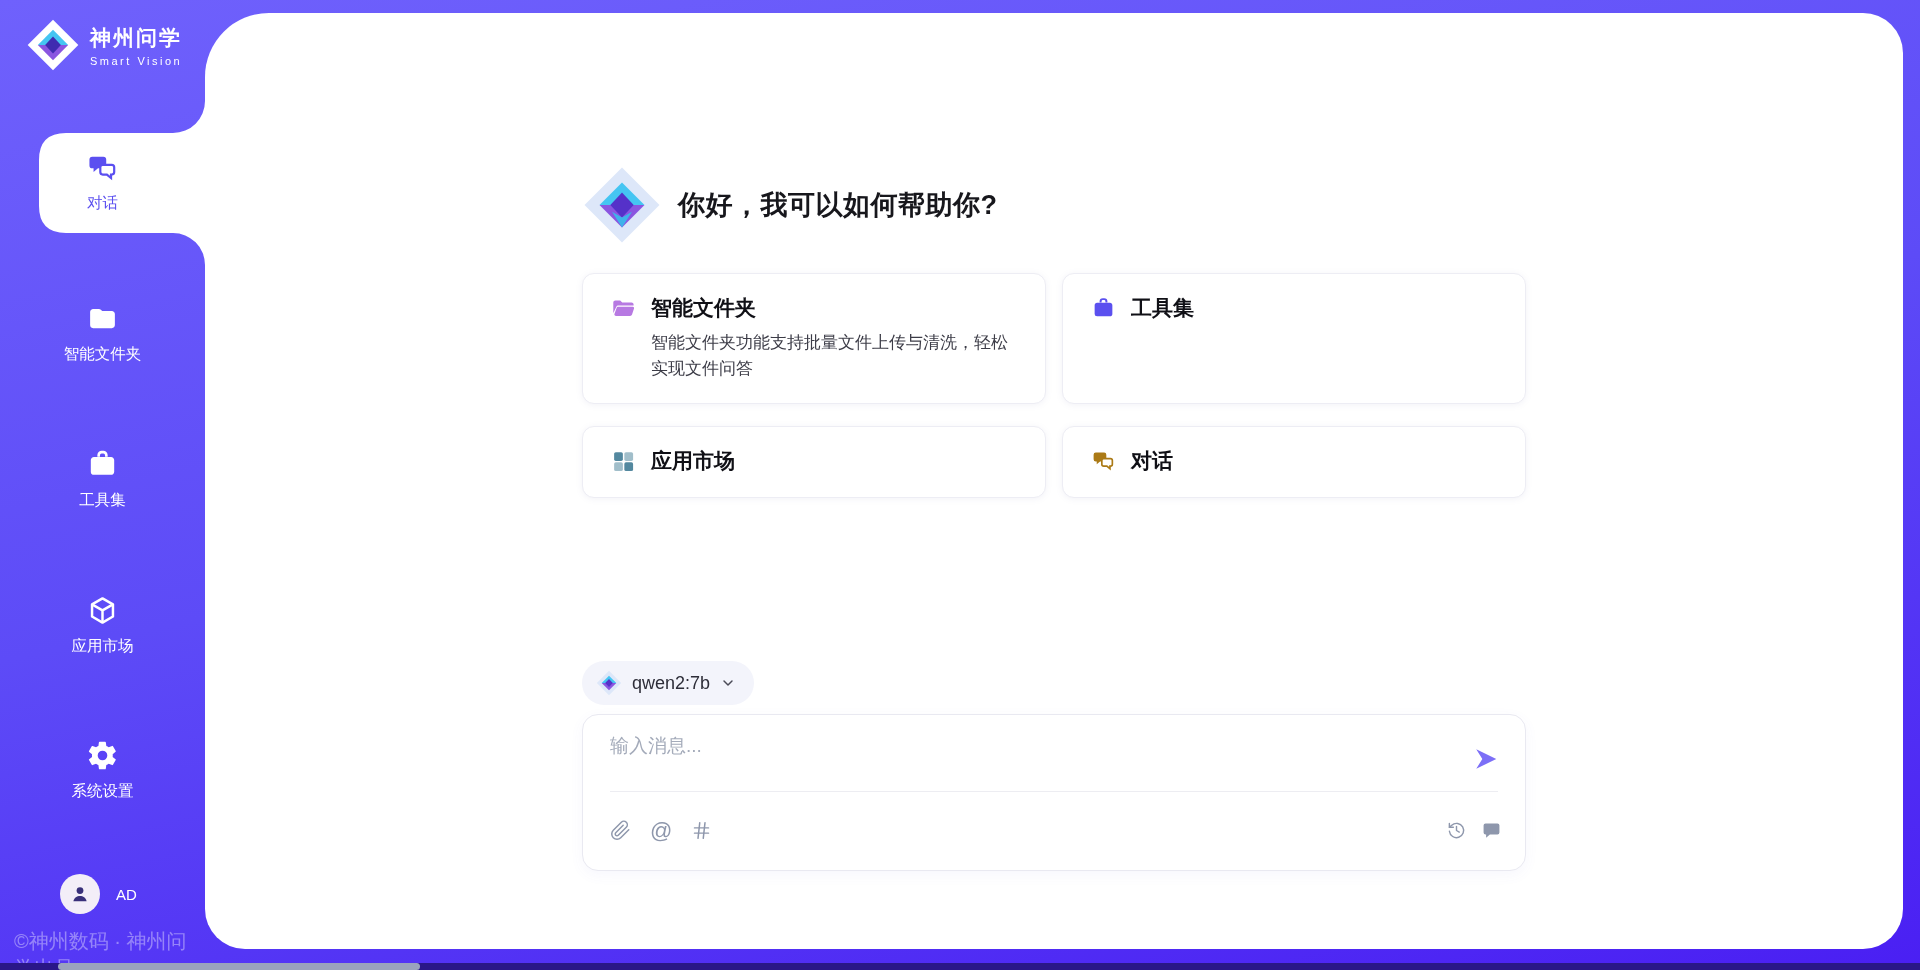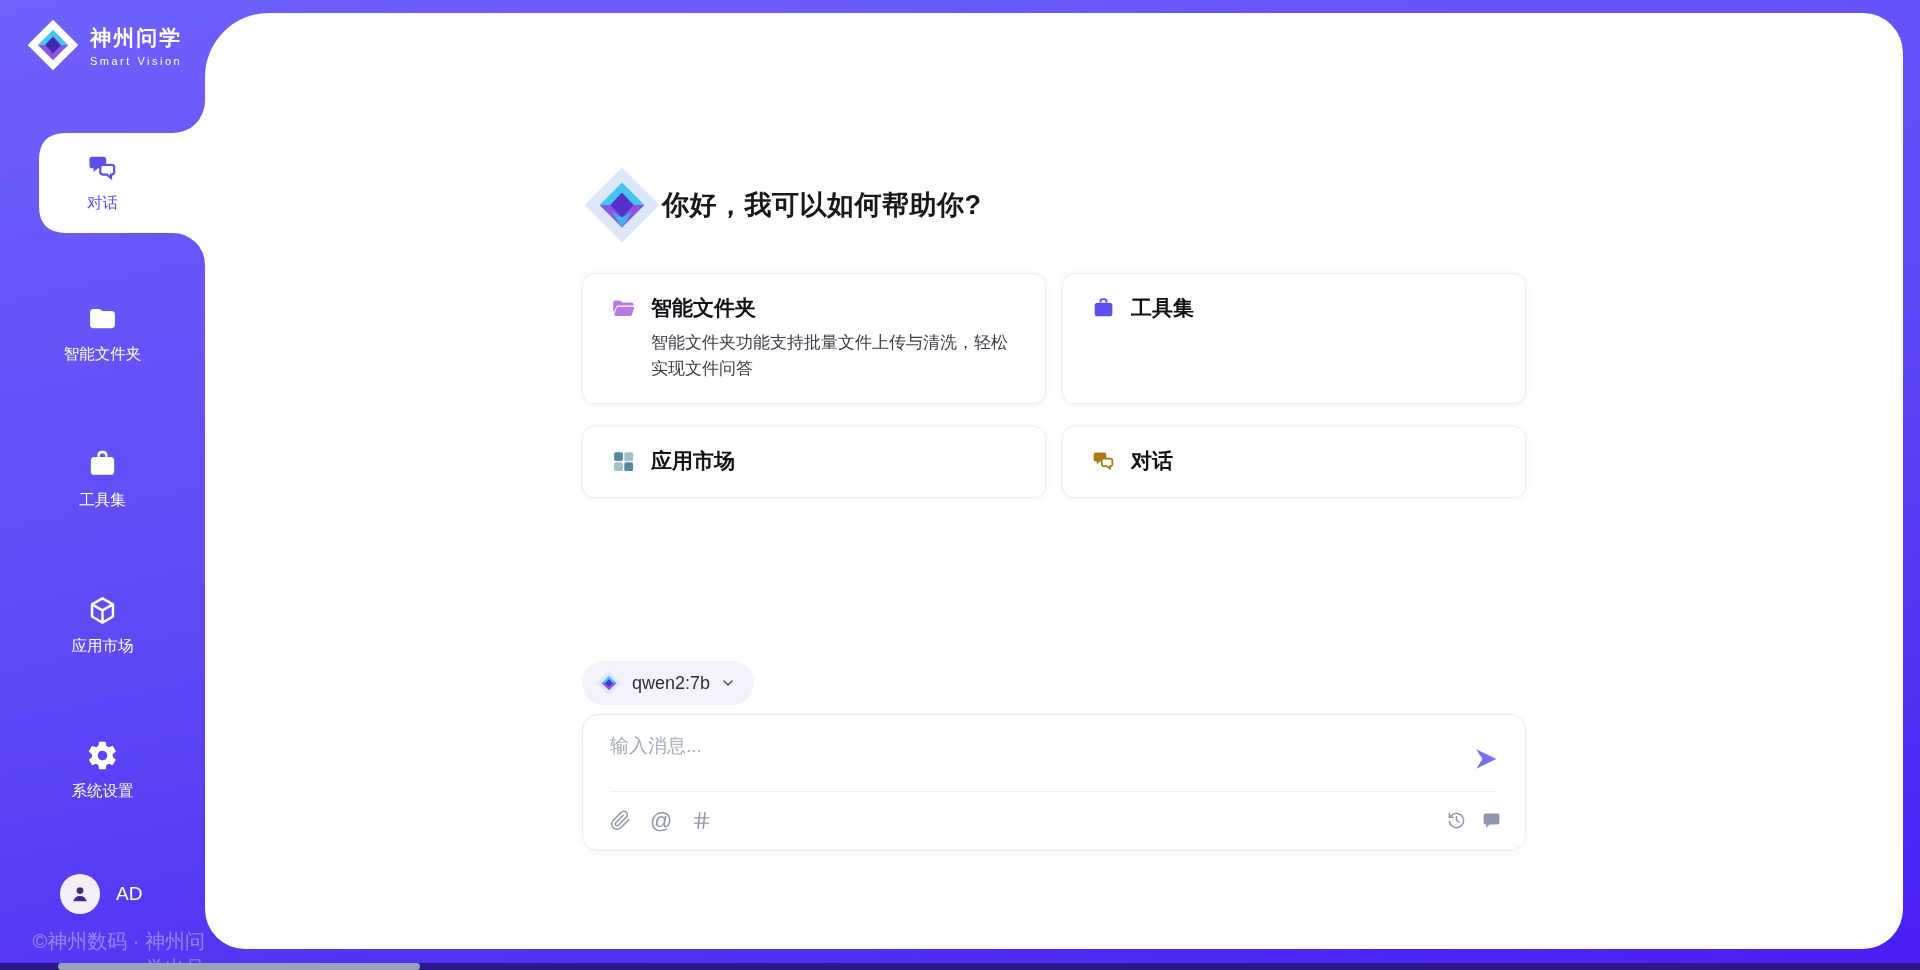--- a/index.html
+++ b/index.html
@@ -1,66 +1,66 @@
 <!DOCTYPE html>
 <html><head>
 <meta charset="utf-8">
 <style>
   * { margin:0; padding:0; box-sizing:border-box; }
   html,body { width:1920px; height:970px; font-family:"Liberation Sans", sans-serif; }
   .stage { position:relative; width:1920px; height:970px; overflow:hidden;
            background:linear-gradient(168deg,#6f61fc 0%,#5d4bf7 48%,#4a1ff3 100%); }
 
   
-  .sidebar { position:absolute; left:0; top:0; width:205px; height:100%;text-align:right; }
+  .sidebar { position:absolute; left:0; top:0; width:205px; height:100%; }
   .brand { position:absolute; left:26px; top:18px; display:flex; align-items:center; gap:10px; }
   .brand svg { width:54px; height:54px; }
   .brand-name { color:#fff; font-size:21px; font-weight:700; letter-spacing:2px; }
   .brand-sub { color:#fff; font-size:11px; letter-spacing:2.5px; margin-top:3px; }
 
   .tab-shape { position:absolute; left:36px; top:101px; width:174px; height:164px; }
 
   .nav-item { position:absolute; left:0; width:205px; display:flex; flex-direction:column;
               align-items:center; gap:9px; cursor:pointer; }
   .nav-item svg { width:33px; height:33px; }
   .nav-label { color:#fff; font-size:15.5px; }
   .nav-item.active { top:133px; height:100px; justify-content:center; gap:8px; }
   .nav-item.active .nav-label { color:#5b4ff0; font-weight:500; }
 
   .user-row { position:absolute; left:60px; top:874px; display:flex; align-items:center; gap:16px; cursor:pointer; }
   .avatar { width:40px; height:40px; border-radius:50%; background:#f3eef8; display:flex;
             align-items:center; justify-content:center; }
   .avatar svg { width:24px; height:24px; }
-  .user-name { color:#fff; font-size:19px; }
+  .user-name { color:#fff; font-size:15px; }
   .sidebar-footer { position:absolute; left:14px; top:928px; color:rgba(255,255,255,.38); font-size:20px; }
 
   
   .panel { position:absolute; left:205px; top:13px; right:17px; bottom:21px; background:#fff;
            border-radius:64px 40px 40px 40px; overflow:hidden; }
   .content { width:944px; margin:0 auto; padding-top:150px; }
 
-  .greeting { display:flex; align-items:center; height:84px; }
+  .greeting { display:flex; align-items:center; gap:16px; height:84px; }
   .greeting svg { width:80px; height:80px; }
   .greeting h1 { font-size:27px; font-weight:800; color:#17171c; letter-spacing:.5px; }
 
   .cards { margin-top:26px; display:grid; grid-template-columns:464px 464px; column-gap:16px; row-gap:22px; }
   .card { background:#fff; border:1px solid #ededf4; border-radius:12px; padding:20px 28px 22px;
           box-shadow:0 1px 6px rgba(130,130,175,.10); cursor:pointer; }
   .card-head { display:flex; align-items:center; gap:15px; }
   .card-head svg { width:25px; height:25px; flex:none; }
   .card-head h3 { font-size:21px; font-weight:700; color:#101016; }
   .card p { margin:8px 0 0 40px; font-size:17px; line-height:1.5; color:#3c3c47; }
 
   .model-pill { margin-top:163px; display:inline-flex; align-items:center; gap:10px; height:44px;
                 padding:0 18px 0 14px; border-radius:22px; background:#f3f4fb; cursor:pointer; }
   .model-pill svg.logo { width:26px; height:26px; }
   .model-pill .model-name { font-size:18px; color:#2d2d38; }
   .model-pill svg.chev { width:16px; height:16px; }
 
-  .composer { position:relative; margin-top:9px; height:137px; background:#fff;
+  .composer { position:relative; margin-top:9px; height:157px; background:#fff;
               border:1px solid #e9e9f1; border-radius:16px; box-shadow:0 4px 14px rgba(100,90,220,.05); }
   .composer textarea { position:absolute; left:27px; top:18px; width:800px; height:52px; border:none;
               outline:none; resize:none; font-family:"Liberation Sans",sans-serif; font-size:19px; color:#333; }
   .composer textarea::placeholder { color:#a4abba; }
   .send-btn { position:absolute; right:24px; top:30px; width:30px; height:30px; border:none; background:none; cursor:pointer; }
   .send-btn svg { width:26px; height:26px; }
   .composer .divider { position:absolute; left:27px; right:27px; top:76px; height:1px; background:#ededf2; }
   .tools { position:absolute; left:27px; right:24px; top:76px; bottom:0; display:flex;
            align-items:center; justify-content:space-between; }
   .tools-left, .tools-right { display:flex; align-items:center; }

